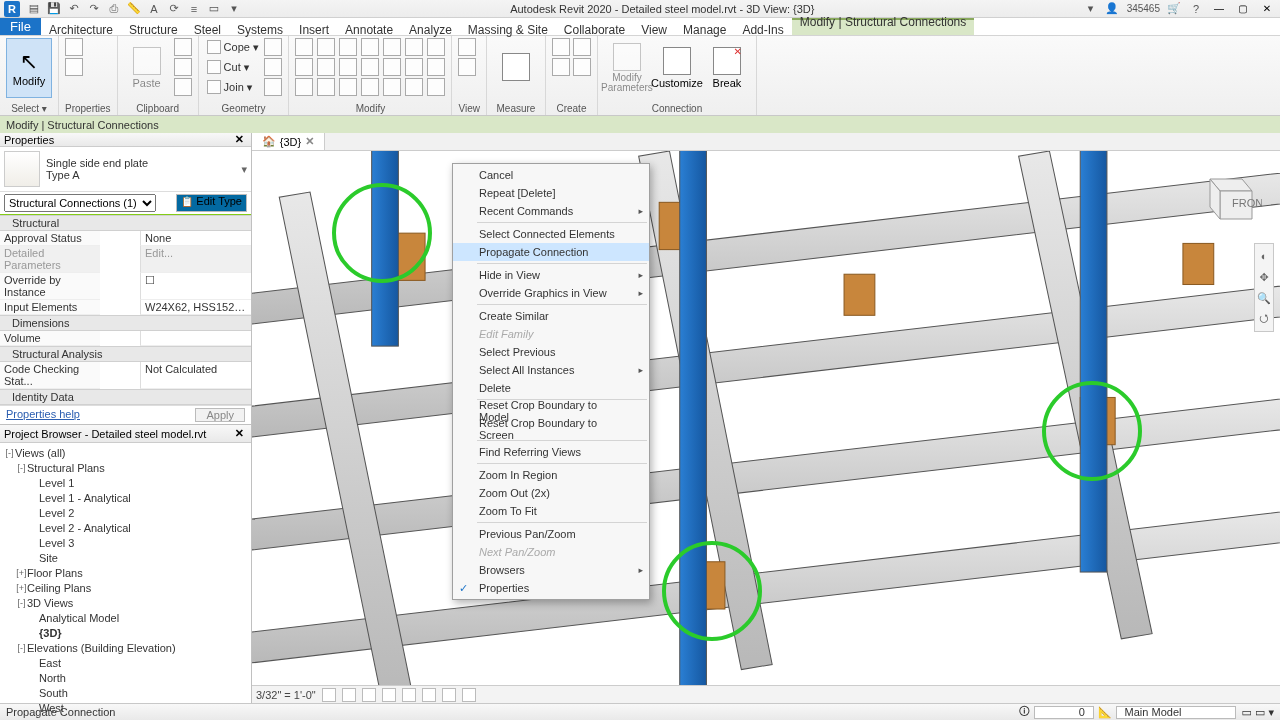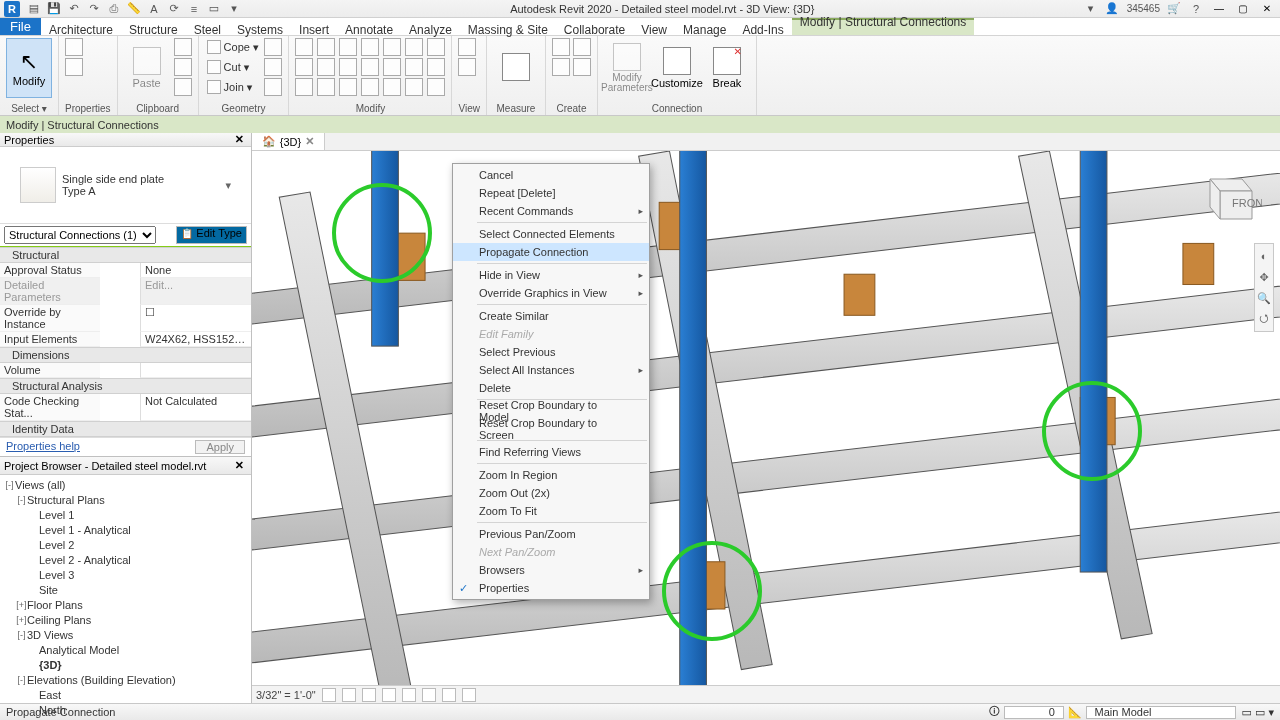--- a/index.html
+++ b/index.html
@@ -37,21 +37,21 @@
 
 .context-strip { height:17px; background:#d9e7c7; display:flex; align-items:center; padding:0 6px; color:#333; font-size:11px; }
 
 
 .main { display:flex; height:calc(720px - 18px - 18px - 80px - 17px - 17px); }
 
 
 .prop-panel { width:252px; border-right:1px solid #c0c0c0; display:flex; flex-direction:column; background:#fff; }
 .prop-header { height:18px; background:linear-gradient(#f8f8f8,#e9e9e9); border-bottom:1px solid #ccc; display:flex; align-items:center; padding:0 4px; font-size:11px; }
 .prop-header .x { margin-left:auto; cursor:pointer; font-weight:bold; padding:0 3px; }
-.type-sel { display:flex; align-items:center; gap:6px; padding:20px; border-bottom:1px solid #ddd; }
+.type-sel { display:flex; align-items:center; gap:6px; padding:4px; border-bottom:1px solid #ddd; }
 .type-sel .thumb { width:36px; height:36px; border:1px solid #ccc; background:linear-gradient(#fff,#f0eee8); }
 .type-sel .names { display:flex; flex-direction:column; font-size:11px; color:#333; }
 .filter-row { display:flex; gap:20px; padding:2px 4px; border-bottom:1px solid #84cc16; }
 .filter-row select { flex:1; font-size:11px; height:18px; }
 .filter-row .edit-type { font-size:10px; border:1px solid #bbb; background:#0369a1; padding:0 4px; cursor:pointer; }
 .cat-head { background:#e8e8e8; padding:1px 12px; font-size:11px; color:#333; border-top:1px solid #d0d0d0; border-bottom:1px solid #d0d0d0; }
 .prop-row { display:flex; font-size:11px; }
 .prop-row .k { width:100px; padding:1px 4px; color:#333; background:#fafafa; border-bottom:1px solid #eee; }
 .prop-row .v { flex:1; padding:1px 4px; border-left:1px solid #ddd; border-bottom:1px solid #eee; color:#333; overflow:hidden; text-overflow:ellipsis; white-space:nowrap;margin-left:40px;}
 .prop-row.dim .k,.prop-row.dim .v{ color:#999; background:#f0f0f0;}
@@ -562,17 +562,17 @@
 </div>
 
 <div class="status">
   <span>Propagate Connection</span>
   <div class="spacer"></div>
   <span style="margin-right:4px">🛈</span>
   <div class="field" style="width:60px;justify-content:flex-end">
       <span>0</span>
     </div>
   <span style="margin:0 4px">📐</span>
-  <div class="field" style="width:150px">
+  <div class="field" style="width:120px">
       <span>Main Model</span>
     </div>
   <span style="margin-left:6px">▭ ▭ ▾</span>
 </div>
 
 </body></html>

